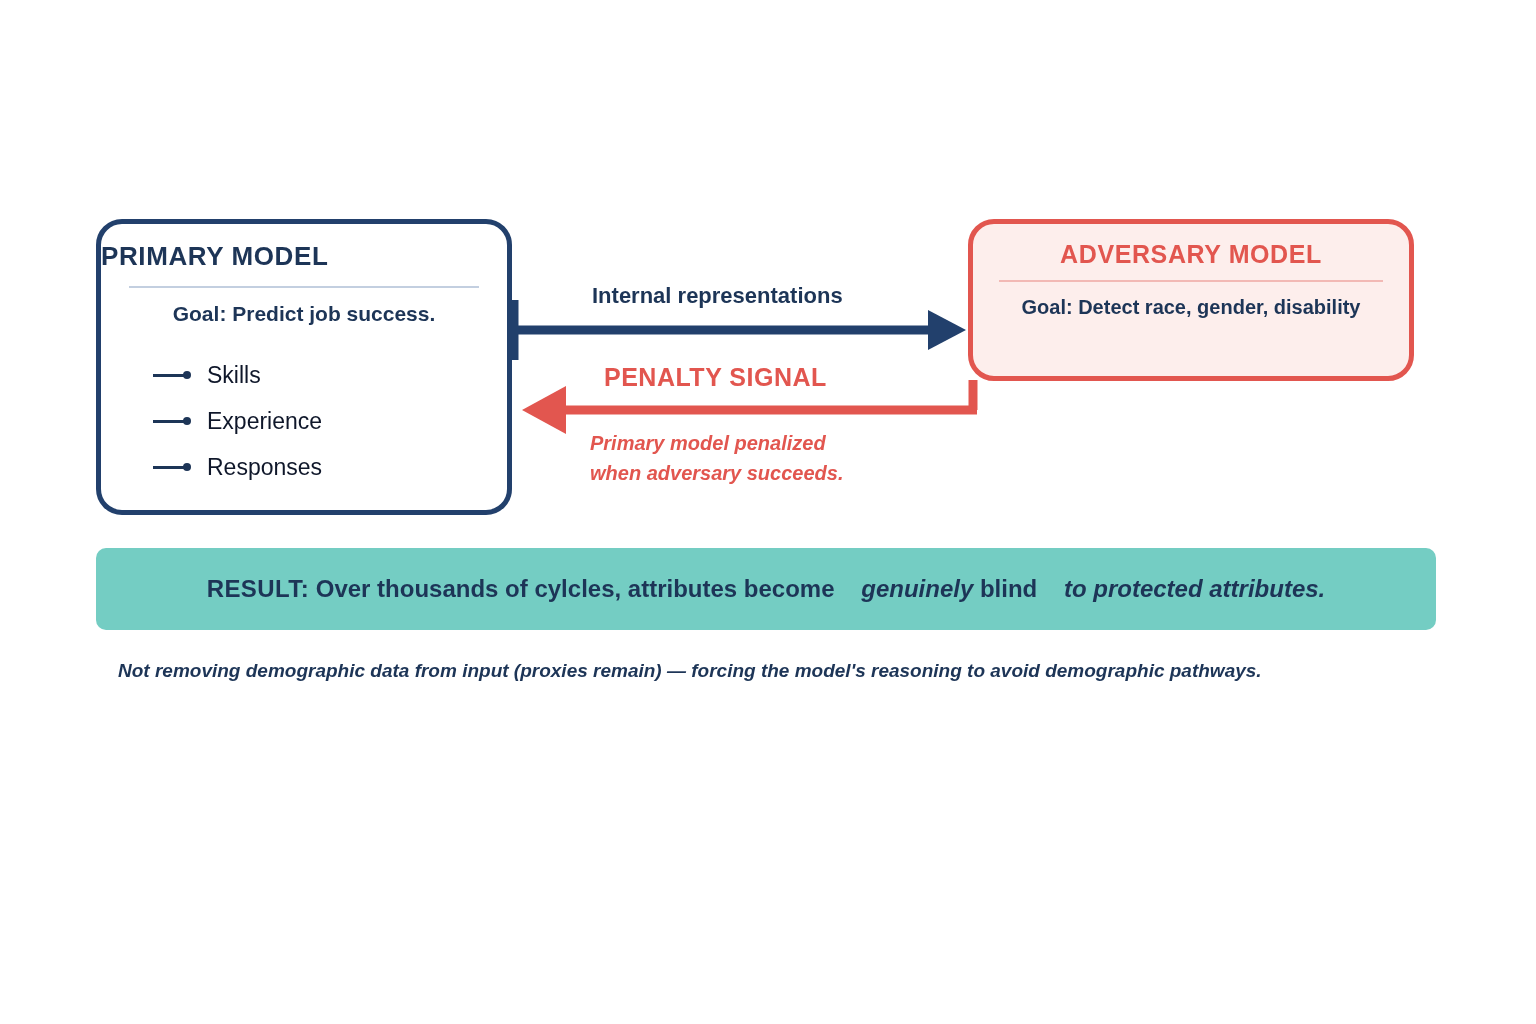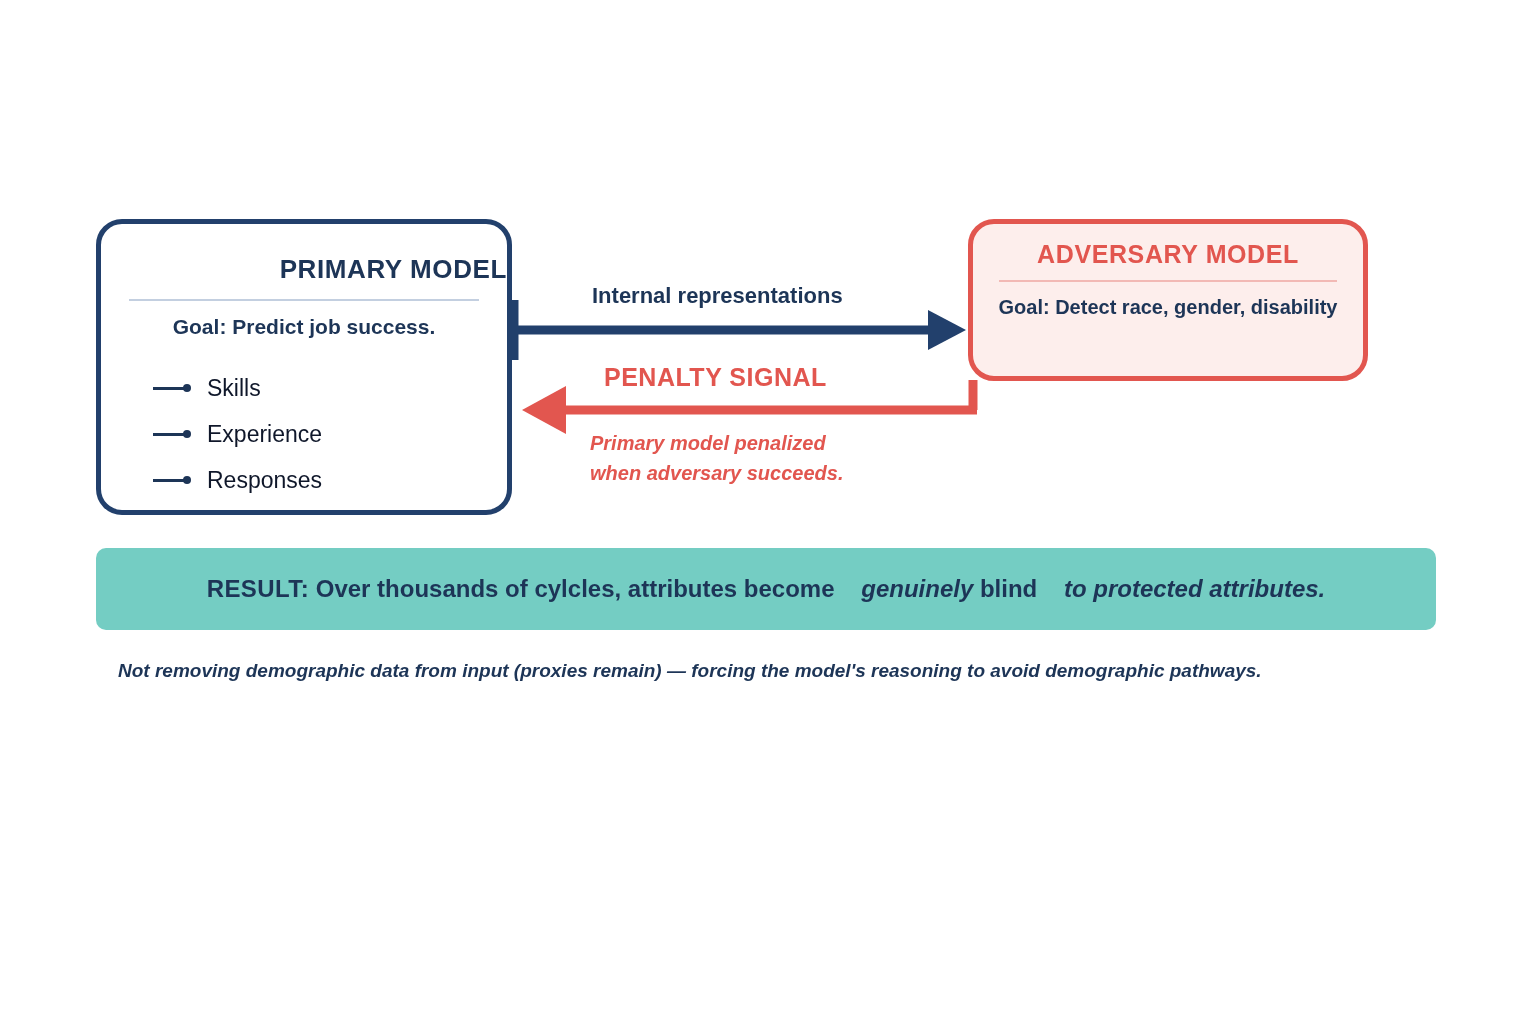--- a/index.html
+++ b/index.html
@@ -26,27 +26,26 @@
     top: 219px;
     width: 416px;
     height: 296px;
     box-sizing: border-box;
     border: 5px solid #22406c;
     border-radius: 26px;
     background: #ffffff;
     z-index: 3;
   }
   .primary-title {
-    margin-top: 30px;
-    text-align: right;
+    margin-top: 17px;
+    text-align: left;
     font-size: 26px;
     font-weight: 700;
     letter-spacing: 0.6px;
     color: #1d3557;
-    padding-left: 12px;
   }
   .primary-divider {
     height: 2px;
     background: #c3cfe0;
     margin: 14px 28px 0 28px;
   }
   .primary-goal {
     margin-top: 14px;
     text-align: center;
     font-size: 21px;
@@ -92,21 +91,21 @@
     height: 8px;
     border-radius: 50%;
     background: #1d3557;
   }
 
   
   .adversary-card {
     position: absolute;
     left: 968px;
     top: 219px;
-    width: 400px;
+    width: 446px;
     height: 162px;
     box-sizing: border-box;
     border: 5px solid #e2564f;
     border-radius: 26px;
     background: #fdeeec;
     z-index: 3;
   }
   .adversary-title {
     margin-top: 16px;
     text-align: center;

